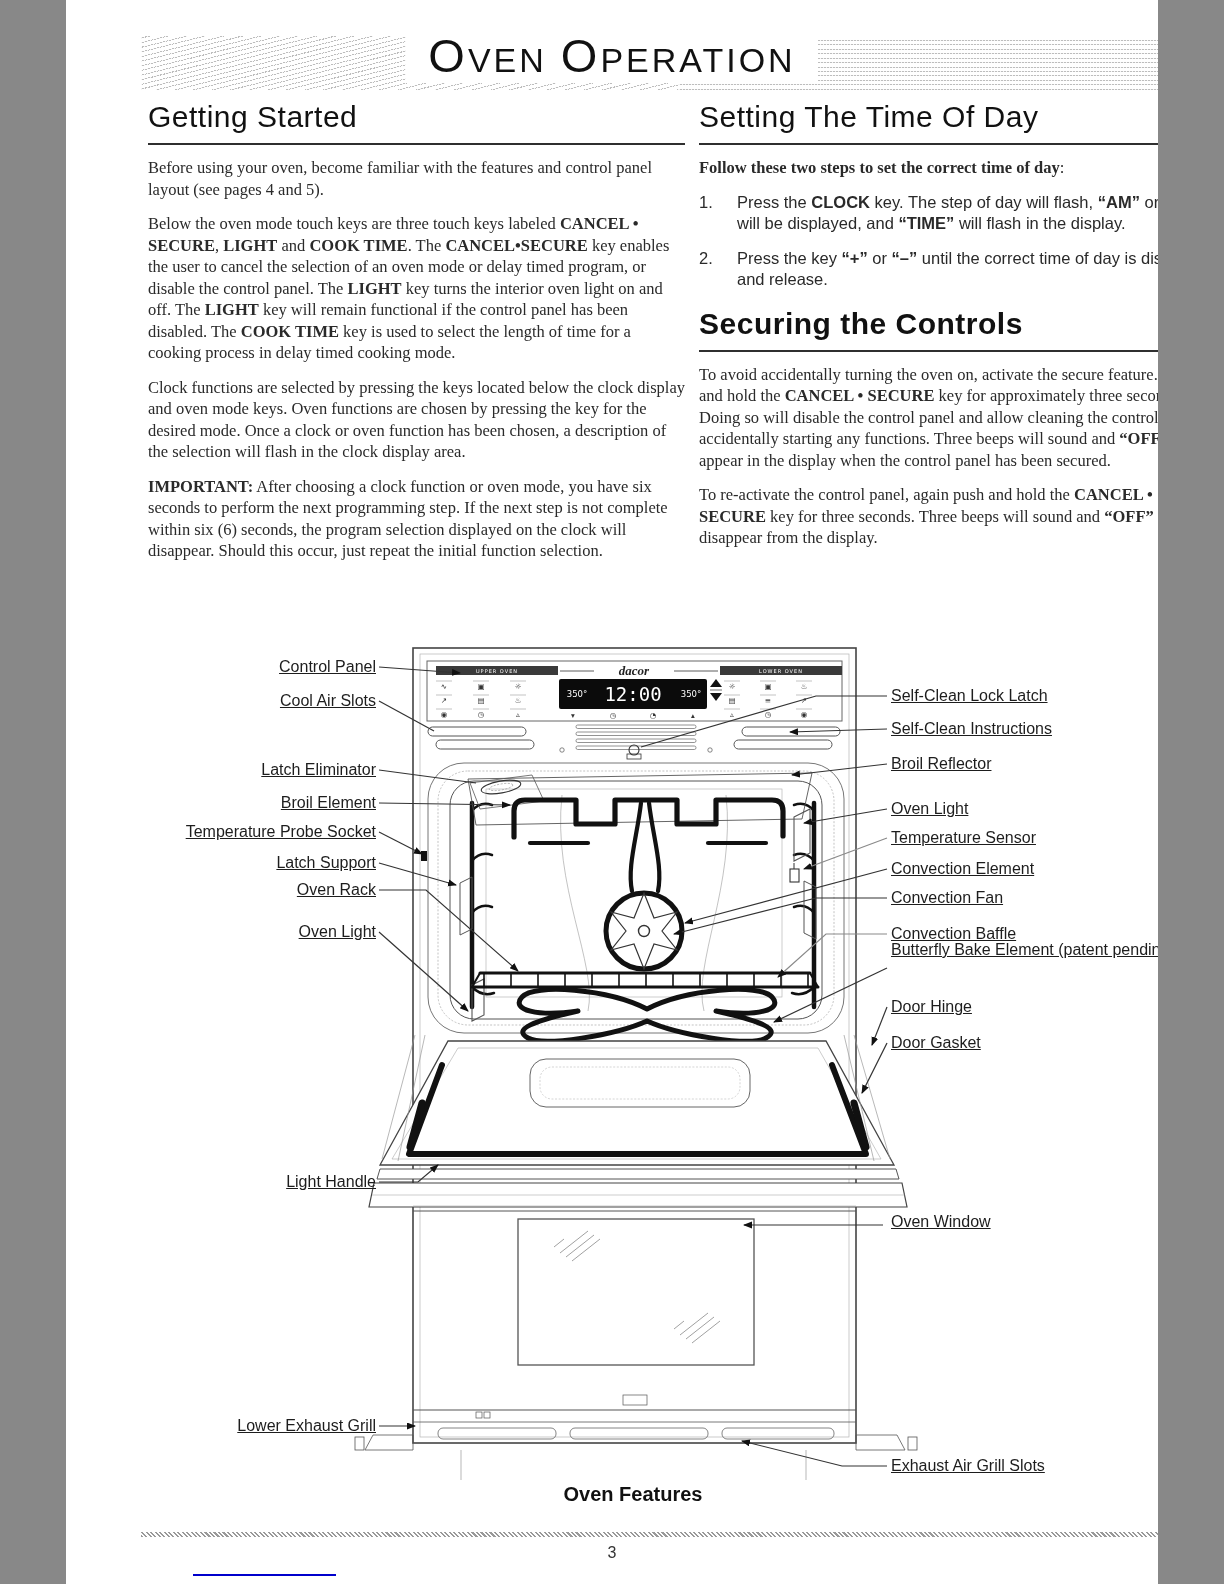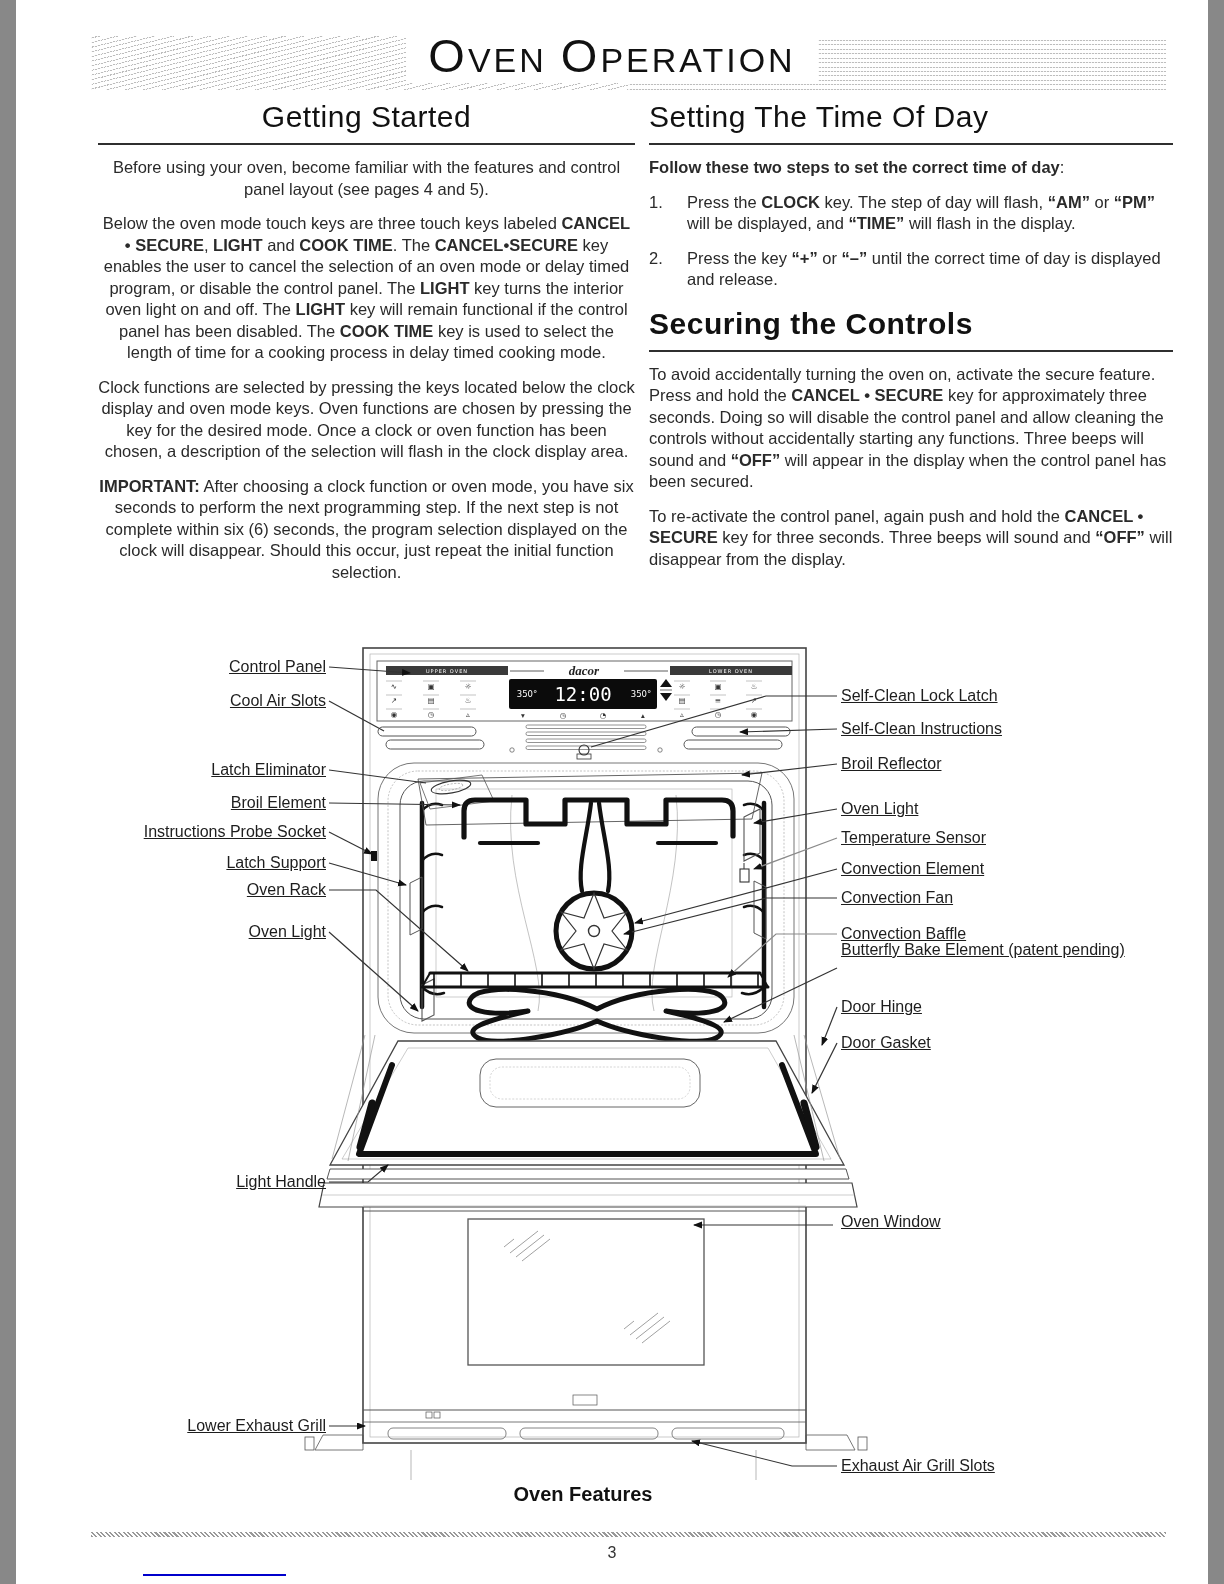--- a/index.html
+++ b/index.html
@@ -1,43 +1,43 @@
 <!DOCTYPE html>
 <html><head>
 <meta charset="utf-8">
 <style>
   html,body{margin:0;padding:0;background:#888;}
   .page{
-    position:relative;width:1192px;height:1584px;background:#fff;margin:0 auto;
+    position:relative;width:1092px;height:1584px;background:#fff;margin:0 auto;
     font-family:"Liberation Sans","DejaVu Sans",sans-serif;color:#222;overflow:hidden;
   }
   
   .hdr-band{position:absolute;left:75px;top:36px;width:1075px;height:54px;}
   .hdr-band .tex-left{position:absolute;left:0;top:0;width:50%;height:100%;
     background:
       repeating-linear-gradient(90deg,rgba(255,255,255,.85) 0 1px,transparent 1px 3px),
       repeating-linear-gradient(-14deg,rgba(135,135,135,.55) 0 1px,transparent 1px 4.5px);}
   .hdr-band .tex-right{position:absolute;left:50%;top:0;width:50%;height:100%;
     background:
       repeating-linear-gradient(90deg,rgba(255,255,255,.85) 0 1px,transparent 1px 3px),
       repeating-linear-gradient(0deg,rgba(135,135,135,.55) 0 1px,transparent 1px 4.5px);}
   .hdr-title{position:absolute;left:0;right:0;top:28px;text-align:center;}
   .hdr-title .inner{display:inline-block;background:#fff;padding:0 22px;color:#111;
     letter-spacing:3px;font-weight:500;white-space:nowrap;}
   .cap-big{font-size:47px;}
   .cap-small{font-size:34px;}
   .word-gap{display:inline-block;width:14px;}
   
   .col{position:absolute;top:100px;}
-  .col-left{left:82px;width:537px;text-align:center;}
+  .col-left{left:82px;width:537px;}
   .col-right{left:633px;width:524px;}
   h2.sec{font-size:30px;font-weight:400;color:#111;margin:0 0 12px 0;
     border-bottom:2px solid #2f2f2f;padding-bottom:9px;letter-spacing:.5px;}
   h2.sec.mt{margin-top:16px;font-weight:bold;}
-  .col p{font-size:16.5px;line-height:21.5px;margin:0 0 13px 0;color:#2a2a2a;}
+  .col p{font-size:16.5px;line-height:21.5px;margin:0 0 13px 0;color:#2a2a2a;font-family:Liberation Serif, serif;}
   .b{font-weight:bold;}
   .step{display:flex;margin:0 0 13px 0;font-size:16.5px;line-height:21.5px;color:#2a2a2a;}
   .step-num{flex:none;width:38px;}
   .step-body{flex:1;}
   
   .diagram{position:absolute;left:60px;top:635px;width:1104px;height:880px;}
   .diagram svg{position:absolute;left:0;top:0;}
   .lbl{position:absolute;font-size:16px;color:#1d1d1d;white-space:nowrap;line-height:22px;text-decoration:underline;}
   .lbl-l{text-align:right;right:854px;}
   .lbl-r{left:765px;}
@@ -358,21 +358,21 @@
         <line x1="761" y1="408" x2="736" y2="458" class="lead" marker-end="url(#ah)"></line>
         <line x1="757" y1="590" x2="618" y2="590" class="lead" marker-end="url(#ah)"></line>
         <polyline points="761,831 716,831 616,806" class="lead" marker-end="url(#ah)"></polyline>
       </g>
     </svg>
 
     <div class="lbl lbl-l" style="top:21px">Control Panel</div>
     <div class="lbl lbl-l" style="top:55px">Cool Air Slots</div>
     <div class="lbl lbl-l" style="top:124px">Latch Eliminator</div>
     <div class="lbl lbl-l" style="top:157px">Broil Element</div>
-    <div class="lbl lbl-l" style="top:186px">Instructions Probe Socket</div>
+    <div class="lbl lbl-l" style="top:186px">Temperature Probe Socket</div>
     <div class="lbl lbl-l" style="top:217px">Latch Support</div>
     <div class="lbl lbl-l" style="top:244px">Oven Rack</div>
     <div class="lbl lbl-l" style="top:286px">Oven Light</div>
     <div class="lbl lbl-l" style="top:536px">Light Handle</div>
     <div class="lbl lbl-l" style="top:780px">Lower Exhaust Grill</div>
 
     <div class="lbl lbl-r" style="top:50px">Self-Clean Lock Latch</div>
     <div class="lbl lbl-r" style="top:83px">Self-Clean Instructions</div>
     <div class="lbl lbl-r" style="top:118px">Broil Reflector</div>
     <div class="lbl lbl-r" style="top:163px">Oven Light</div>

